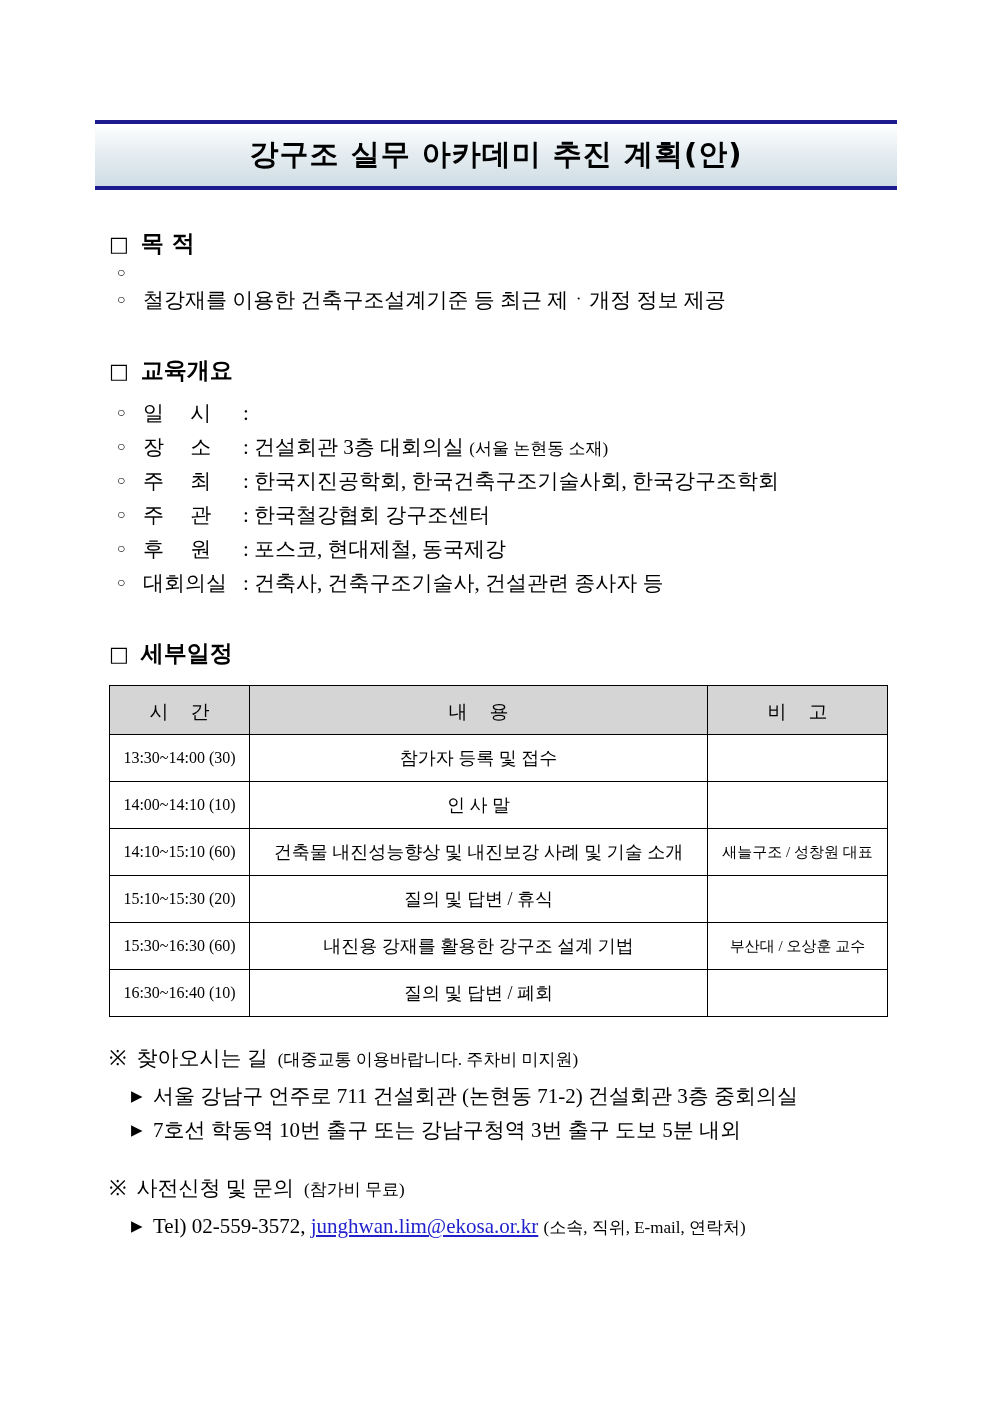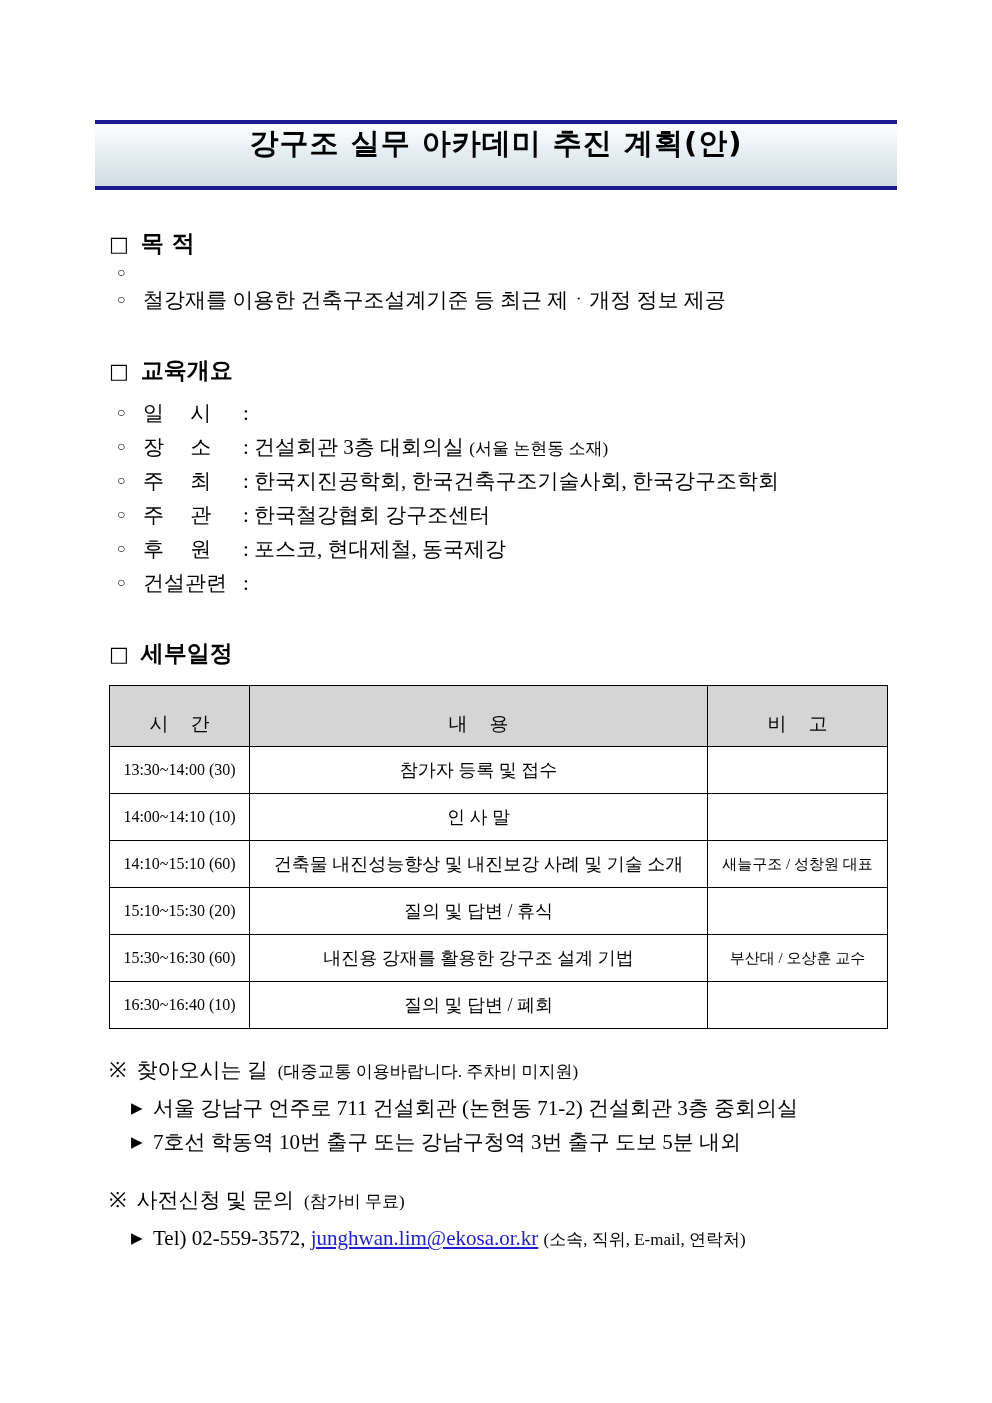--- a/index.html
+++ b/index.html
@@ -24,20 +24,21 @@
   }
 
   
   .title-banner {
     margin-top: 120px;
     border-top: 4px solid #1b1b8f;
     border-bottom: 4px solid #1b1b8f;
     background: linear-gradient(to bottom, #ffffff 0%, #e6eef2 45%, #cfdde4 100%);
     height: 62px;
     display: flex;
+    align-items: center;
     justify-content: center;
   }
   .title-banner .title-text {
     font-family: "DejaVu Sans", "Liberation Sans", sans-serif;
     font-weight: bold;
     font-size: 29px;
     letter-spacing: 1px;
     color: #000000;
   }
 
@@ -104,21 +105,21 @@
     border: 1px solid #000000;
     text-align: center;
     vertical-align: middle;
   }
   table.schedule th {
     background: #d5d5d5;
     font-weight: normal;
     font-size: 19px;
     letter-spacing: 0.45em;
     height: 44px;
-    padding: 16px 0 0 0.45em;
+    padding: 4px 0 0 0.45em;
   }
   table.schedule td {
     height: 44px;
     font-size: 18px;
     margin-top: 20px;
   }
   table.schedule td.time {
     font-size: 16px;
   }
   table.schedule td.remark {
@@ -225,23 +226,24 @@
       </li>
       <li>
         <span class="o">○</span>
         <span class="kv-label">후    원</span>
         <span>:</span>
         <span>&nbsp;</span>
         <span>포스코, 현대제철, 동국제강</span>
       </li>
       <li>
         <span class="o">○</span>
-        <span class="kv-label wide">건설관련</span>
-        <span>:</span>
-        <span>&nbsp;</span>
+        <span class="kv-label wide">대회의실</span>
+        <span>:</span>
+        <span>&nbsp;</span>
+        <span>건축사, 건축구조기술사, 건설관련 종사자 등</span>
       </li>
     </ul>
   </div>
 
   <div class="section">
     <div class="section-heading">
       <span class="sq">□</span>
       <span>세부일정</span>
     </div>
 

